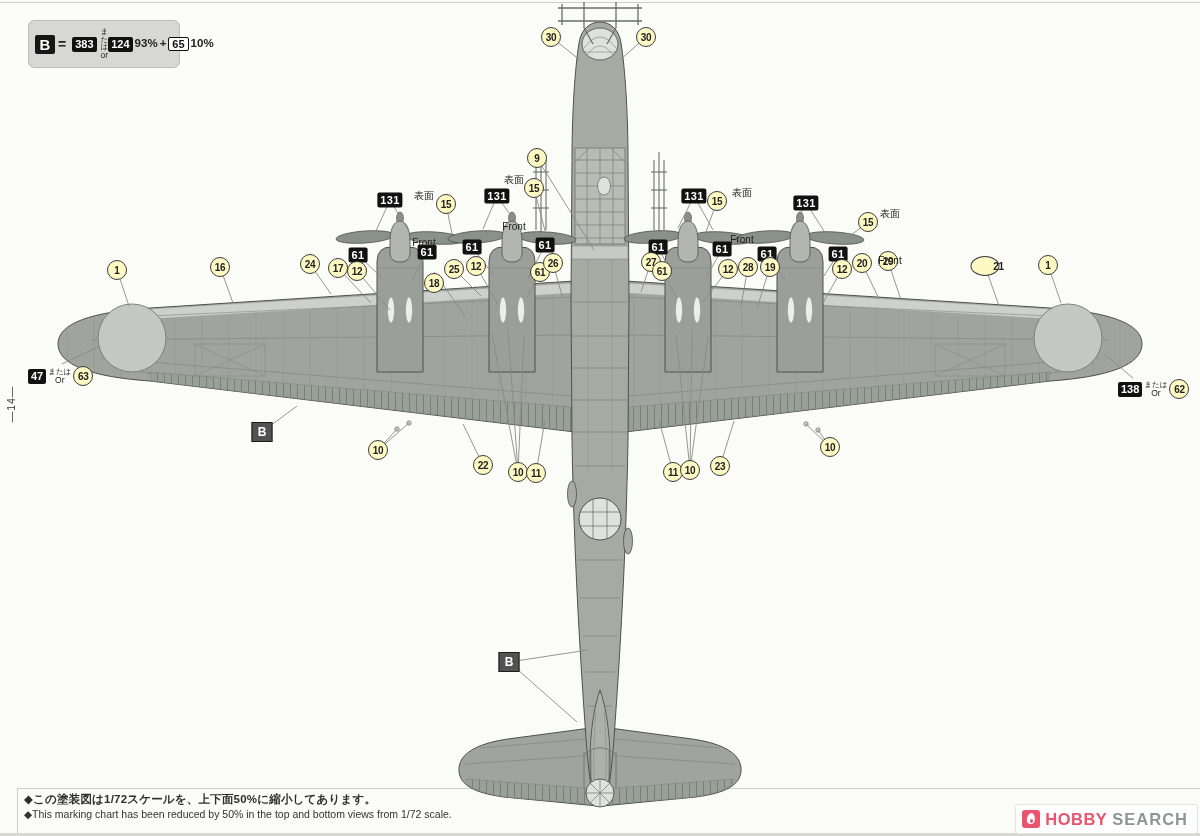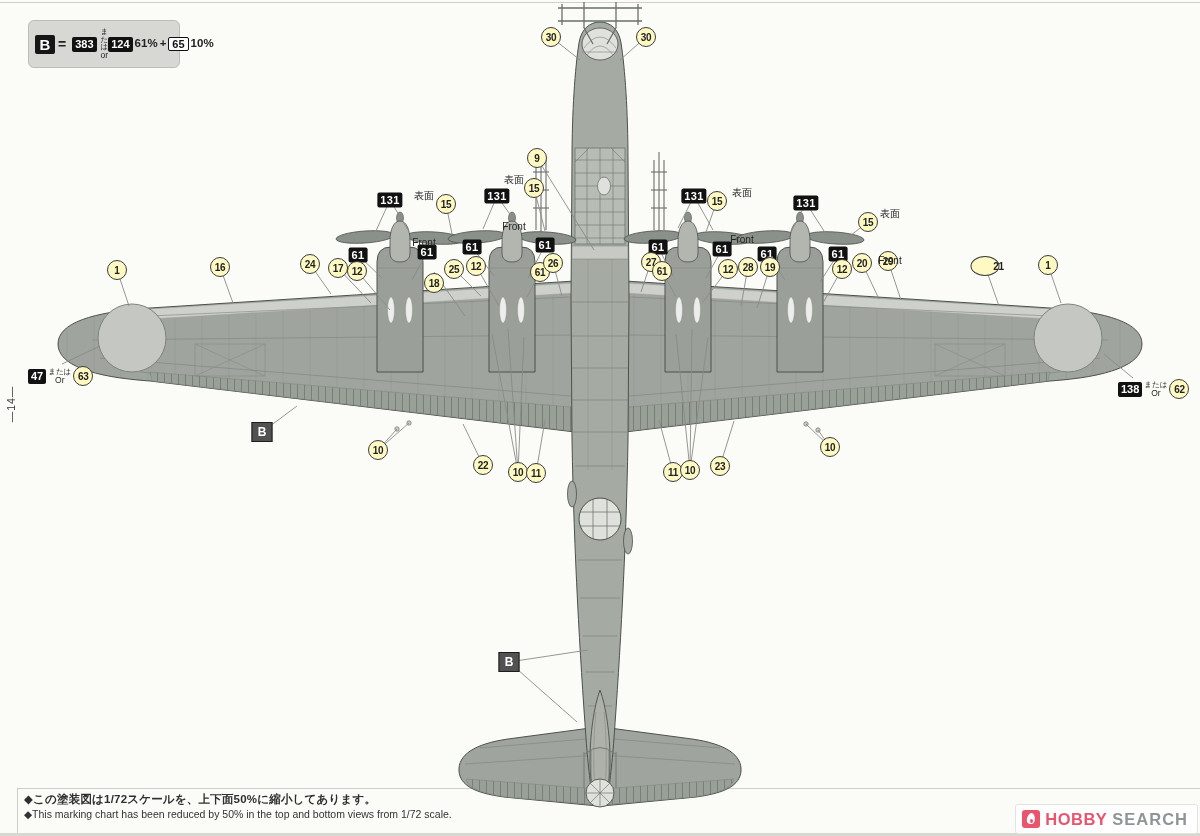--- a/index.html
+++ b/index.html
@@ -417,21 +417,21 @@
       <span class="legend-eq">=</span>
     </div>
     <div class="legend-right">
       <span class="chip">383</span>
       <span class="legend-or">
         <span class="orjp">または</span>
         <span class="oren">or</span>
       </span>
       <span class="legend-mix">
         <span class="chip">124</span>
-        <span class="pct">61%</span>
+        <span class="pct">93%</span>
         <span class="plus">+</span>
         <span class="chip chip-outline">65</span>
         <span class="pct">10%</span>
       </span>
     </div>
   </div>
 
   <div class="pagenum">—14—</div>
 
   <div class="footnotes">

